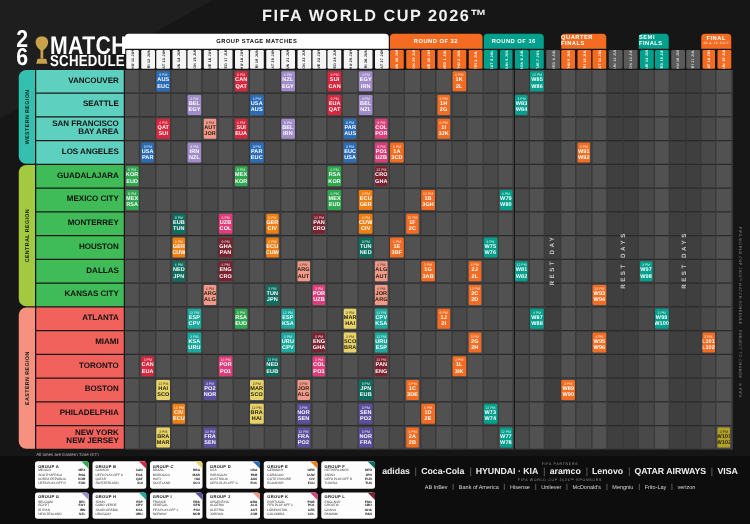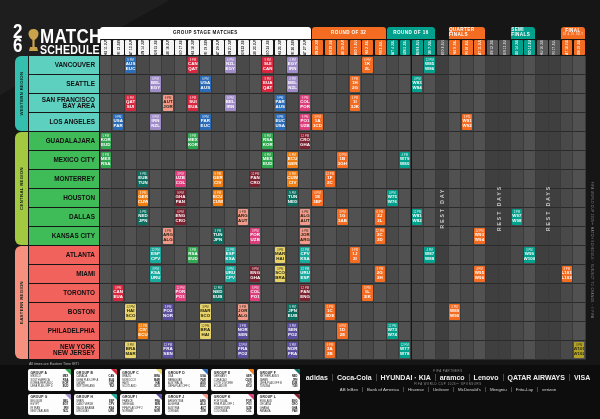--- a/index.html
+++ b/index.html
@@ -57,20 +57,21 @@
   .sp-row.r1 .sp-item{font-size:7px;font-weight:bold;}
   .sp-row.r2 .sp-item{font-size:4.4px;color:#d8d8d8;}
   .sp-item{padding:0 4px;white-space:nowrap;}
   .sp-item+.sp-item{border-left:1px solid #4a4a4a;}
 </style>
 </head>
 <body>
 
 <div id="poster">
   <div class="wedge"></div>
+  <div id="title">FIFA WORLD CUP 2026™</div>
 
   <div id="logo">
     <div id="badge">
       <span class="n">2</span>
       <span class="n">6</span>
       <svg width="13" height="24" viewBox="0 0 13 24">
         <path d="M6.5 0 C9.5 0 11.5 2 11.5 4.5 C11.5 8 9 10.5 6.5 11.5 C4 10.5 1.5 8 1.5 4.5 C1.5 2 3.5 0 6.5 0 Z" fill="#c9a24b"></path>
         <rect x="5.4" y="11" width="2.2" height="7" fill="#c9a24b"></rect>
         <path d="M3 18 h7 l1 4 h-9 Z" fill="#c9a24b"></path>
       </svg>

